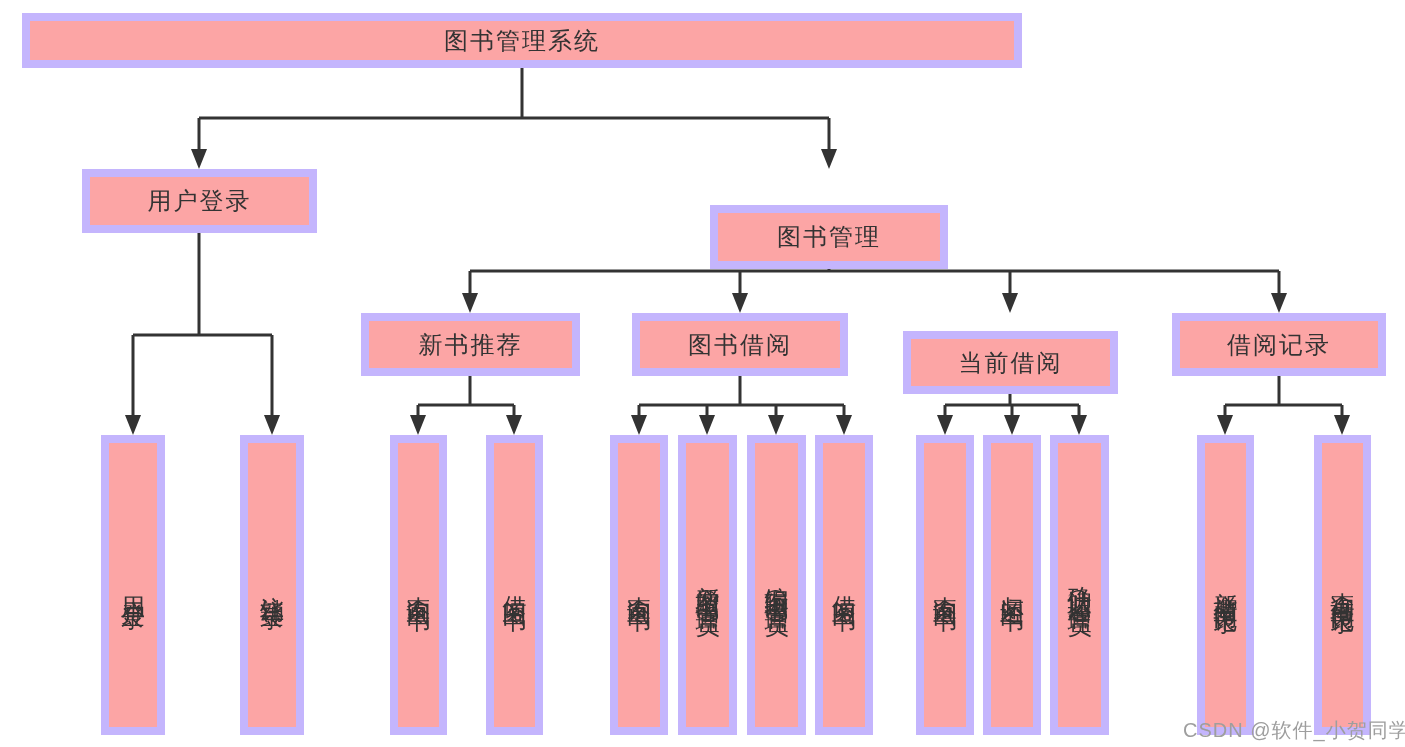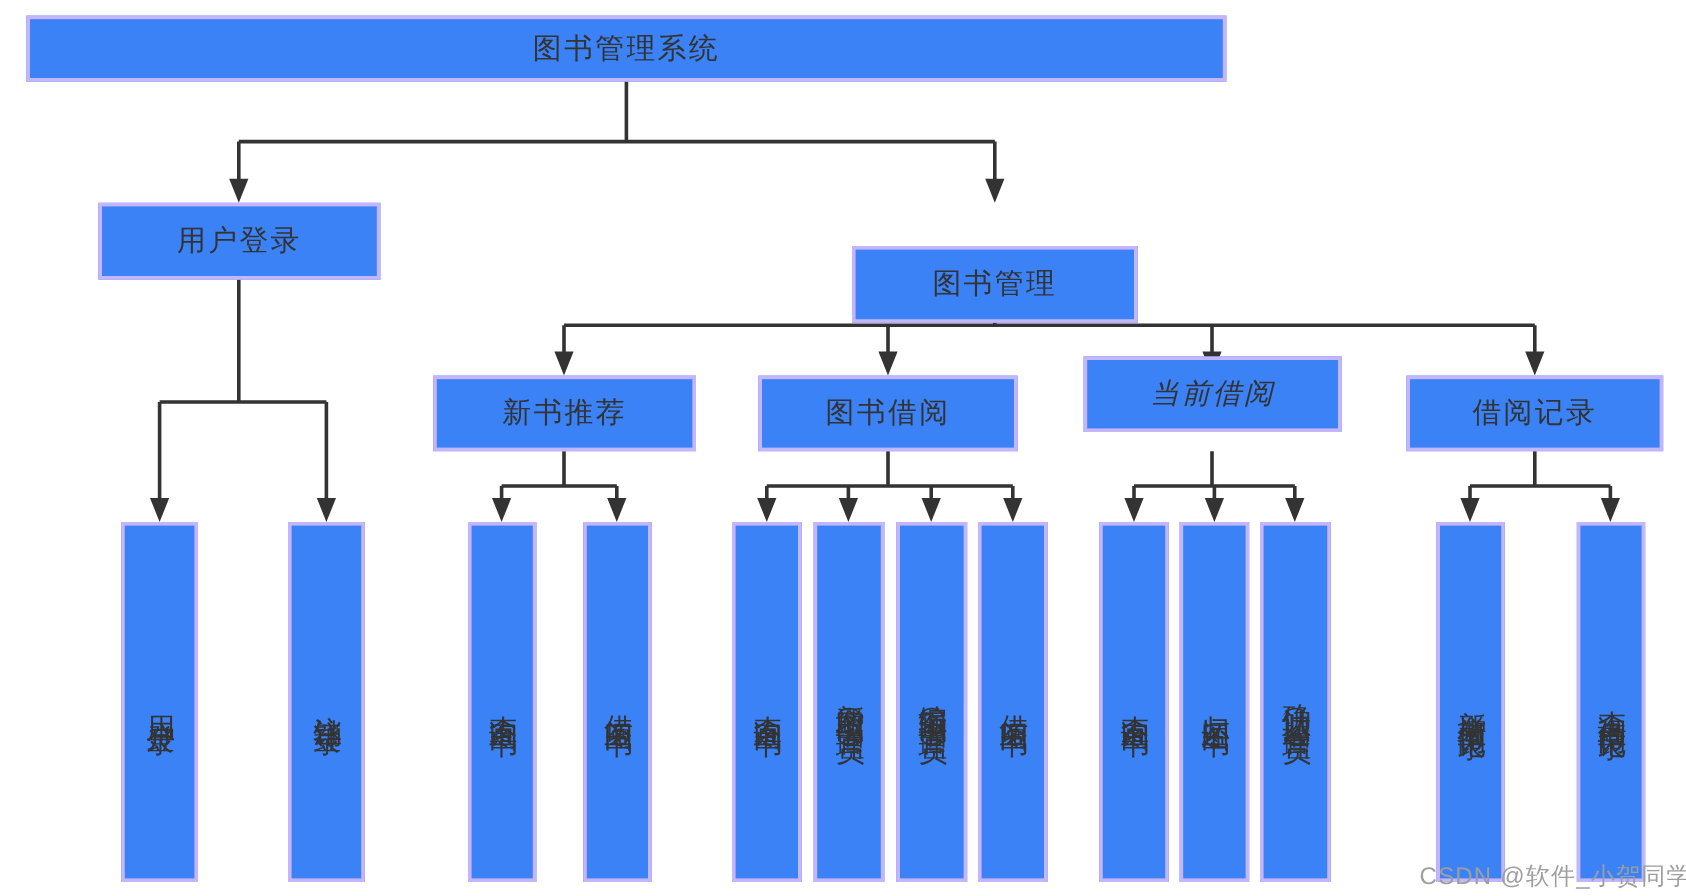--- a/index.html
+++ b/index.html
@@ -12,22 +12,22 @@
     overflow: hidden;
   }
   .wires {
     position: absolute;
     left: 0; top: 0;
     width: 1405px; height: 747px;
   }
   .node {
     position: absolute;
     box-sizing: border-box;
-    border: 3px solid #c4b5fd;
-    background: #3b82f6;
+    border: 8px solid #c4b5fd;
+    background: #fca5a5;
     color: #333333;
     display: flex;
     align-items: center;
     justify-content: center;
     text-align: right;
   }
   .h-node {
     font-size: 24px;
     letter-spacing: 2px;
     line-height: 1;
@@ -95,21 +95,21 @@
     </g>
   </svg>
 
   <div class="node h-node" style="left:22px; top:13px; width:1000px; height:55px;">图书管理系统</div>
 
   <div class="node h-node" style="left:82px; top:169px; width:235px; height:64px;">用户登录</div>
   <div class="node h-node" style="left:710px; top:169px; width:238px; height:64px;margin-top:36px;">图书管理</div>
 
   <div class="node h-node" style="left:361px; top:313px; width:219px; height:63px;">新书推荐</div>
   <div class="node h-node" style="left:632px; top:313px; width:216px; height:63px;">图书借阅</div>
-  <div class="node h-node" style="left:903px; top:297px; width:215px; height:63px;font-style:italic;">当前借阅</div>
+  <div class="node h-node" style="left:903px; top:331px; width:215px; height:63px;">当前借阅</div>
   <div class="node h-node" style="left:1172px; top:313px; width:214px; height:63px;">借阅记录</div>
 
   <div class="node leaf" style="left:101px; top:435px; width:64px; height:300px;">用户登录</div>
   <div class="node leaf" style="left:240px; top:435px; width:64px; height:300px;">注销登录</div>
 
   <div class="node leaf" style="left:390px; top:435px; width:57px; height:300px;">查询图书</div>
   <div class="node leaf" style="left:486px; top:435px; width:57px; height:300px;">借阅图书</div>
 
   <div class="node leaf" style="left:610px; top:435px; width:58px; height:300px;">查询图书</div>
   <div class="node leaf" style="left:678px; top:435px; width:59px; height:300px;">新增图书（管理员）</div>

